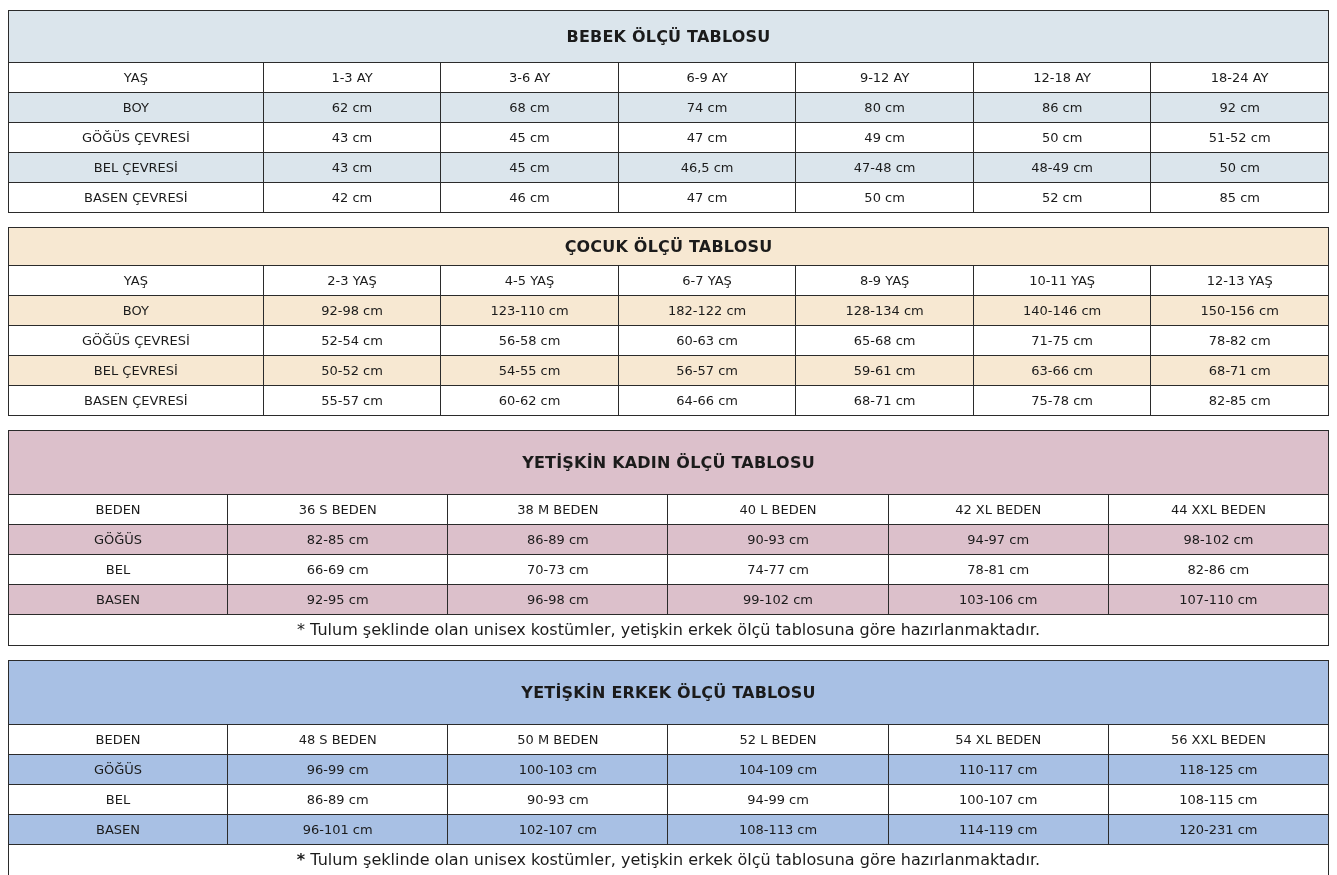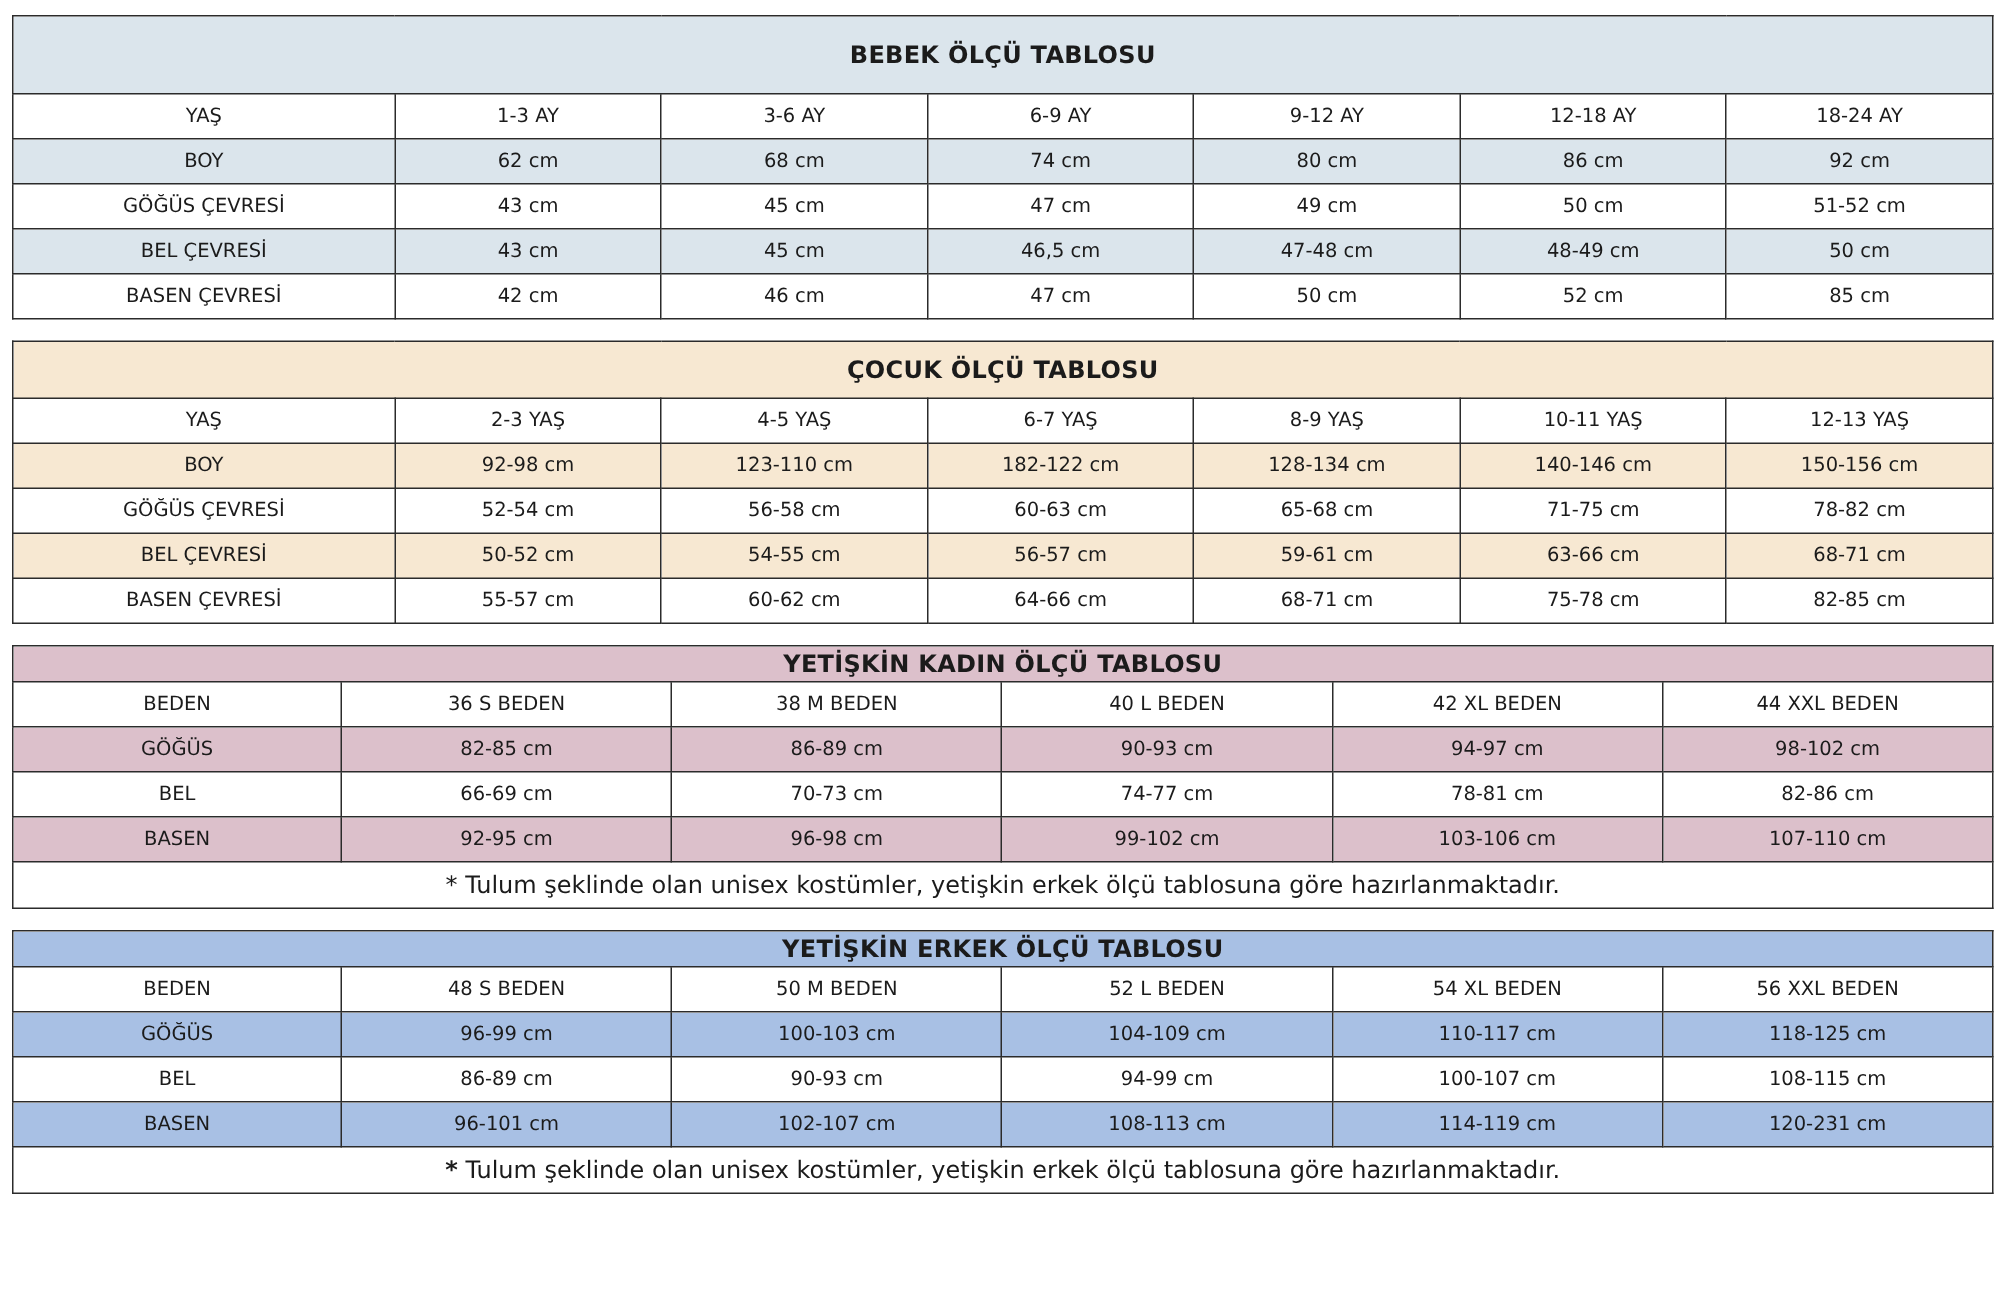--- a/index.html
+++ b/index.html
@@ -38,21 +38,21 @@
   }
   table.size-table th.title-cell {
     background: var(--accent);
     font-size: 16px;
     font-weight: bold;
     letter-spacing: 0.2px;
   }
   
   .t-bebek th.title-cell { padding: 16px 4px; margin-left: 43px; }
   .t-cocuk th.title-cell { padding: 9px 4px; }
-  .t-kadin th.title-cell, .t-erkek th.title-cell { padding: 2px 4px; }
+  .t-kadin th.title-cell, .t-erkek th.title-cell { padding: 22px 4px; }
 
   
   table.size-table tbody tr:nth-child(even) td {
     background: var(--accent);
   }
   table.size-table tbody tr td { background: #ffffff; }
   table.size-table tbody tr:nth-child(even) td { background: var(--accent); }
 
   table.size-table td.footnote-cell {
     background: #ffffff !important;

